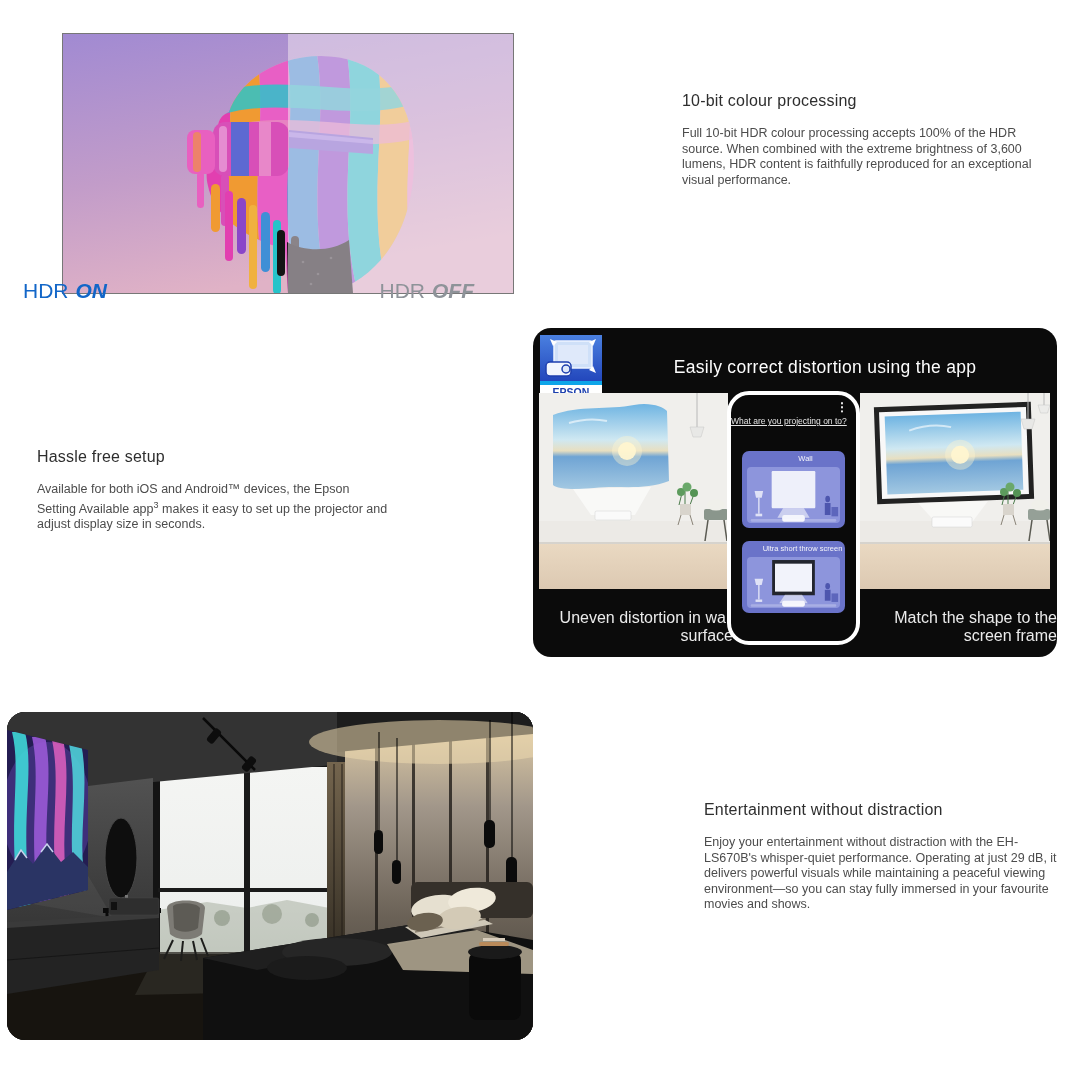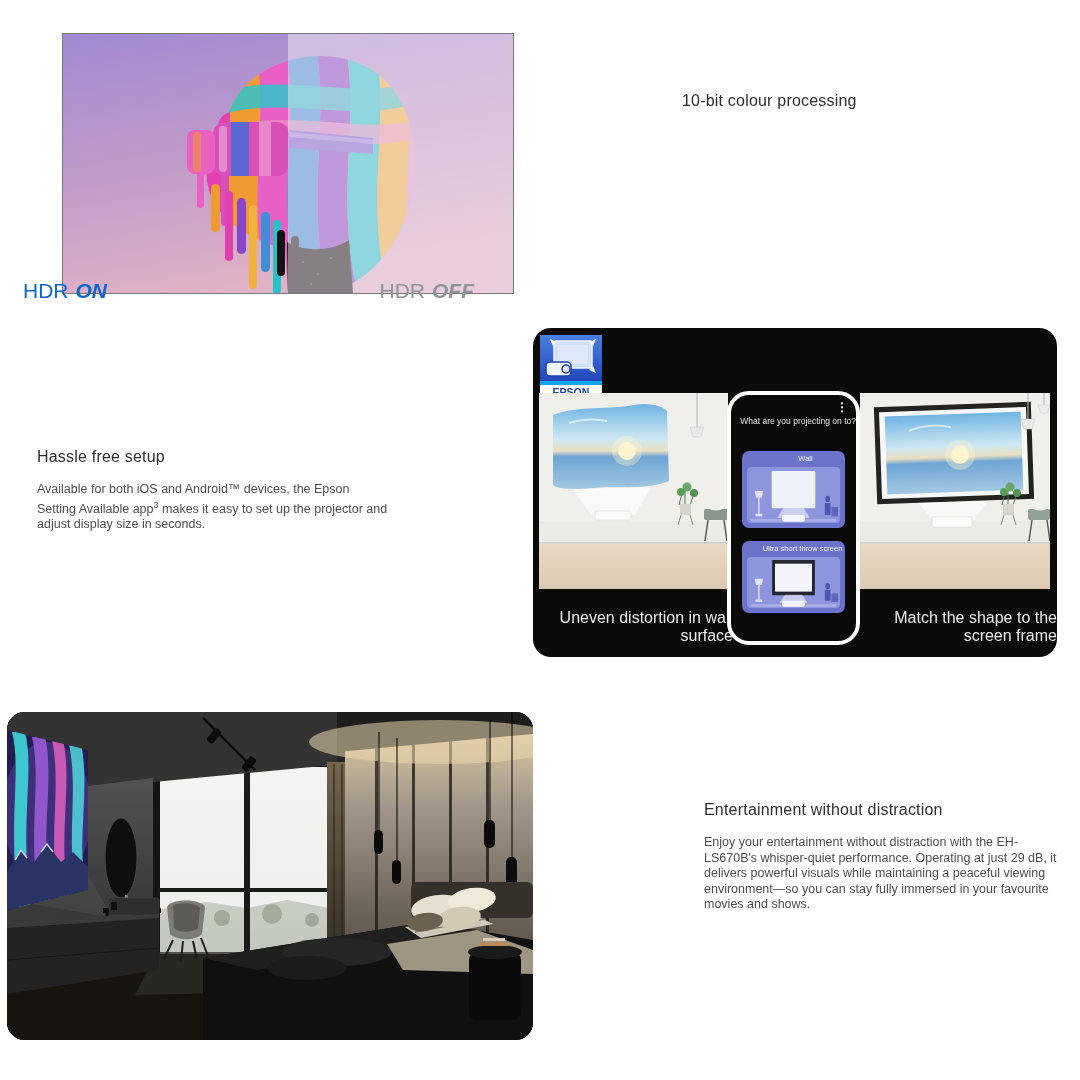--- a/index.html
+++ b/index.html
@@ -29,21 +29,21 @@
   .card-title{left:60px;right:0;top:29px;text-align:center;color:#fdfdfd;font-size:17.5px;letter-spacing:.3px;}
   .room{top:65px;height:196px;overflow:hidden;}
   .room-left{left:6px;width:189px;}
   .room-right{right:7px;width:190px;}
   .caption{top:281px;text-align:right;color:#ebebeb;font-size:16px;}
   .caption-left{left:0px;width:200px;}
   .caption-right{right:0px;width:205px;}
   .phone{left:194px;top:63px;width:133px;height:254px;background:#0a0a0a;border:4px solid #fff;
          border-radius:22px;box-sizing:border-box;z-index:3;}
   .phone-menu{position:absolute;top:5px;right:8px;color:#fff;font-size:12px;font-weight:700;}
-  .phone-q{position:absolute;top:21px;left:0;right:0;text-align:right;color:#e4e4e4;font-size:8.5px;}
+  .phone-q{position:absolute;top:21px;left:0;right:0;text-align:left;color:#e4e4e4;font-size:8.5px;text-decoration:underline;}
   .opt{position:absolute;left:11px;right:11px;background:#6a73c9;border-radius:7px;overflow:hidden;}
   .opt1{top:56px;height:77px;padding-left:24px;}
   .opt2{top:146px;height:72px;padding-left:18px;}
   .opt-title{text-align:center;color:#f4f4fa;font-size:7.5px;padding-top:3px;height:12px;}
   .opt-illus{position:absolute;left:5px;right:5px;top:16px;bottom:5px;background:#8d95dc;border-radius:4px;}
 
   
   .bedroom{left:7px;top:712px;width:526px;height:328px;border-radius:18px;overflow:hidden;background:#141414;}
   .tb3{left:704px;top:801px;width:366px;}
 </style>
@@ -111,20 +111,21 @@
   </svg>
 </figure>
 
 <div class="abs hdr-labels">
   <div class="hdr-on"><span class="hdr-word">HDR</span><span class="state-word">ON</span></div>
   <div class="hdr-off"><span class="hdr-word">HDR</span><span class="state-word">OFF</span></div>
 </div>
 
 <div class="abs tb1">
   <h2>10-bit colour processing</h2>
+  <p class="bodytext">Full 10-bit HDR colour processing accepts 100% of the HDR source. When combined with the extreme brightness of 3,600 lumens, HDR content is faithfully reproduced for an exceptional visual performance.</p>
 </div>
 
 <div class="abs tb2">
   <h2>Hassle free setup</h2>
   <p class="bodytext"><span>Available for both iOS and Android™ devices, the Epson Setting Available app</span><sup>3</sup><span> makes it easy to set up the projector and adjust display size in seconds.</span></p>
 </div>
 
 <div class="abs app-card">
   <div class="abs app-icon">
     <svg width="62" height="46" viewBox="0 0 62 46">
@@ -139,20 +140,21 @@
       <rect x="18" y="10" width="30" height="19" fill="#dfe9fa"></rect>
       <path d="M10,4 l7,3 -4,4 Z" fill="#ffffff"></path>
       <path d="M56,4 l-7,3 4,4 Z" fill="#ffffff"></path>
       <path d="M56,38 l-7,-3 4,-4 Z" fill="#ffffff"></path>
       <path d="M10,38 l7,-3 -4,-4 Z" fill="#ffffff"></path>
       <rect x="6" y="27" width="25" height="14" rx="4" fill="#f2f6fe" stroke="#1e3fae" stroke-width="1.5"></rect>
       <circle cx="26" cy="34" r="4" fill="#dfe9fa" stroke="#1e3fae" stroke-width="1.5"></circle>
     </svg>
     <div class="app-icon-label">EPSON</div>
   </div>
+  <div class="abs card-title">Easily correct distortion using the app</div>
 
   <div class="abs room room-left">
     <svg width="189" height="196" viewBox="0 0 189 196">
       <defs>
         <linearGradient id="og1" x1="0" y1="0" x2="0" y2="1">
           <stop offset="0" stop-color="#6fb4e2"></stop>
             <stop offset="0.42" stop-color="#cfe8f2"></stop>
           <stop offset="0.55" stop-color="#e8dfc0"></stop>
             <stop offset="0.62" stop-color="#6fa4d4"></stop>
           <stop offset="1" stop-color="#a2c8e2"></stop>

